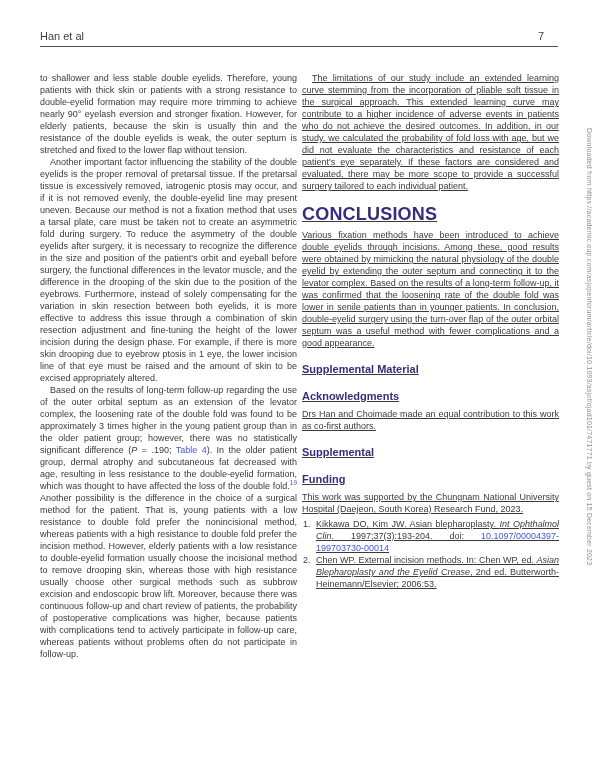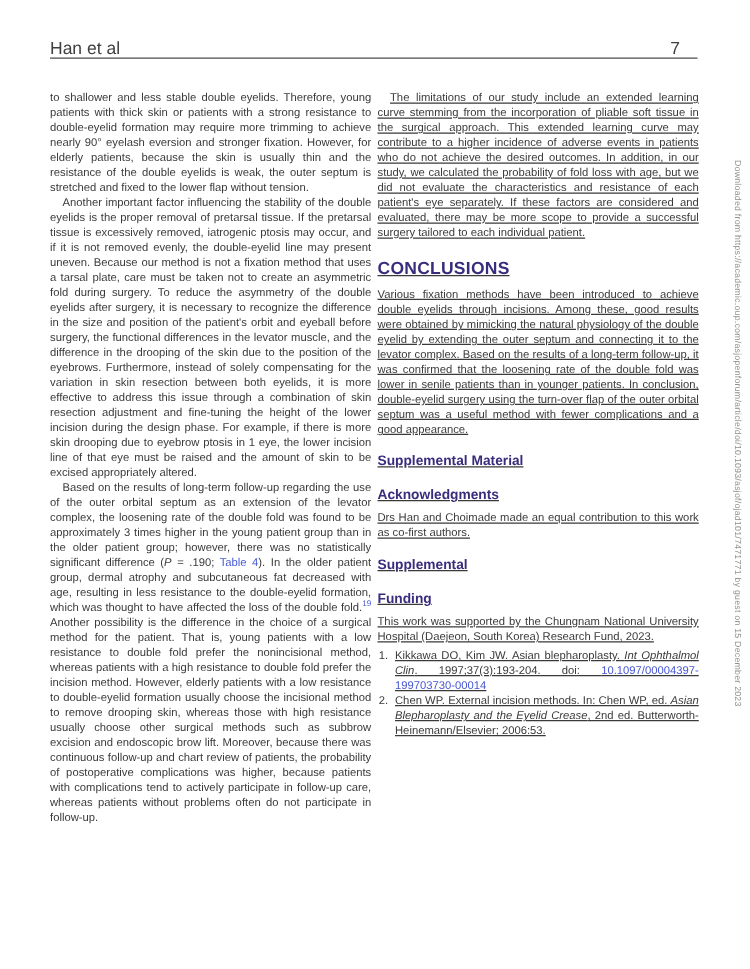--- a/index.html
+++ b/index.html
@@ -12,41 +12,41 @@
     color: var(--body, #3a3a3a);
   }
   .page {
     position: absolute; inset: 0;
     background: #ffffff;
   }
   
   .runhead {
     position: absolute; left: 40px; right: 56px; top: 30px;
     display: flex; justify-content: space-between;
-    font-size: 14px; color: #3f3f3f;
+    font-size: 11px; color: #3f3f3f;
   }
   .headrule {
     position: absolute; left: 40px; right: 42px; top: 46px;
     height: 1.4px; background: #4d4d4d;
   }
   
   .col {
     position: absolute; top: 72px;
     width: 257px;
     font-size: 9px; line-height: 12px;
     text-align: justify;
     color: var(--body, #3a3a3a);
   }
   .col-left  { left: 40px; }
   .col-right { left: 302px; text-decoration: underline; }
   p.indent { text-indent: 10px; }
   p + p { margin-top: 0; }
   
   h2 {
-    font-size: 14px; line-height: 14px;
+    font-size: 18px; line-height: 14px;
     font-weight: bold;
     letter-spacing: .2px;
     color: var(--heading, #382d7d);
     margin-top: 15px; margin-bottom: 8px;
     text-align: left;
   }
   h3 {
     font-size: 11px; line-height: 13px;
     font-weight: bold;
     color: var(--heading, #382d7d);

